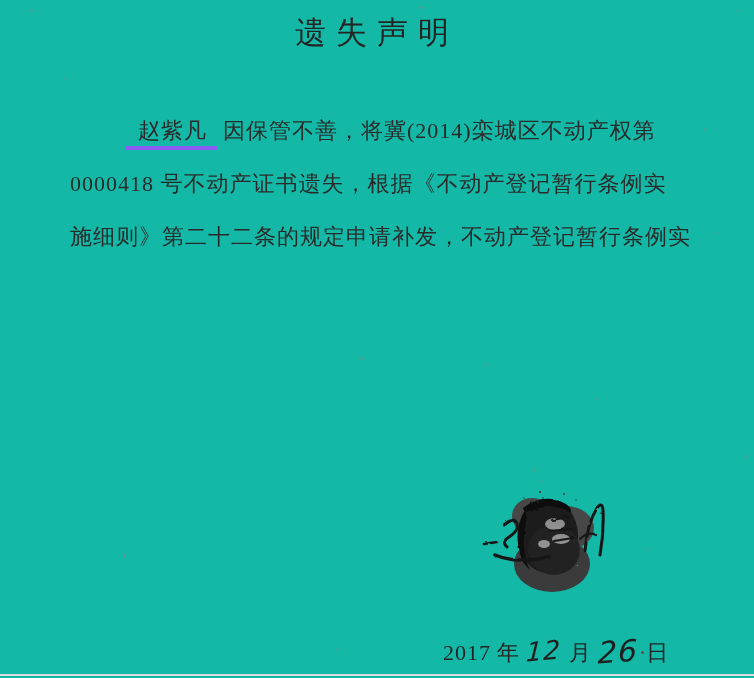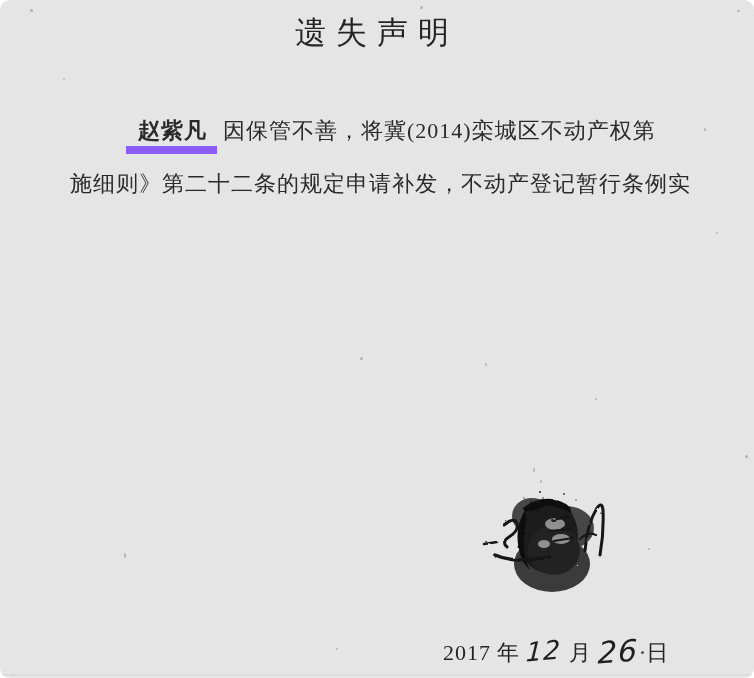--- a/index.html
+++ b/index.html
@@ -4,25 +4,24 @@
 <style>
   html, body {
     margin: 0;
     padding: 0;
     background: #ffffff;
   }
   .page {
     position: relative;
     width: 754px;
     height: 678px;
-    background: #e5e5e5;
+    background: #14b8a6;
     overflow: hidden;
     font-family: "Liberation Serif", "DejaVu Serif", serif;
     color: #262626;
-    border-radius: 10px;
   }
   .title {
     position: absolute;
     top: 12px;
     left: 0;
     width: 100%;
     margin: 0;
     text-align: center;
     font-size: 31px;
     font-weight: 500;
@@ -40,23 +39,22 @@
   }
   .line {
     height: 53px;
     line-height: 53px;
     white-space: nowrap;
   }
   .name-underline {
     display: inline-block;
     margin-left: 56px;
     padding: 0 10px 0 12px;
-    border-bottom: 8px solid #8b5cf6;
+    border-bottom: 4px solid #8b5cf6;
     line-height: 30px;
-    font-weight: bold;
   }
   .after-name { margin-left: 6px; }
   .closing { margin-left: 62px; }
   .sig-row {
     position: absolute;
     top: 531px;
     left: 423px;
     font-size: 23px;
     letter-spacing: 2px;
     color: #242424;
@@ -119,20 +117,21 @@
 </style>
 </head>
 <body>
 
 <div class="page">
 
   <h1 class="title">遗失声明</h1>
 
   <div class="body-text">
     <div class="line"><span class="name-underline">赵紫凡</span><span class="after-name">因保管不善，将冀(2014)栾城区不动产权第</span></div>
+    <div class="line">0000418 号不动产证书遗失，根据《不动产登记暂行条例实</div>
     <div class="line">施细则》第二十二条的规定申请补发，不动产登记暂行条例实</div>
   </div>
 
 
   <svg class="sig-mark" viewBox="0 0 150 114" xmlns="http://www.w3.org/2000/svg" aria-hidden="true">
     <defs>
       <filter id="grain" x="-30%" y="-30%" width="160%" height="160%">
         <feTurbulence type="fractalNoise" baseFrequency="0.55" numOctaves="2" seed="7" result="n"></feTurbulence>
         <feColorMatrix in="n" type="matrix" values="0 0 0 0 0  0 0 0 0 0  0 0 0 0 0  7 7 7 -7.2 0" result="m"></feColorMatrix>
         <feComposite in="SourceGraphic" in2="m" operator="in"></feComposite>

